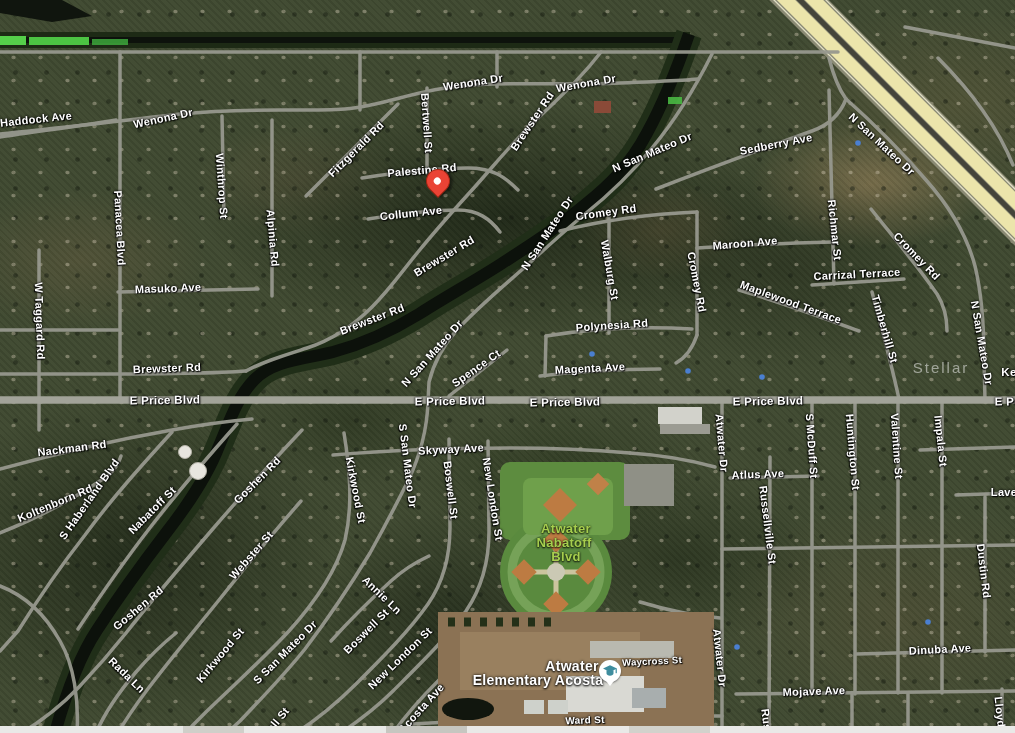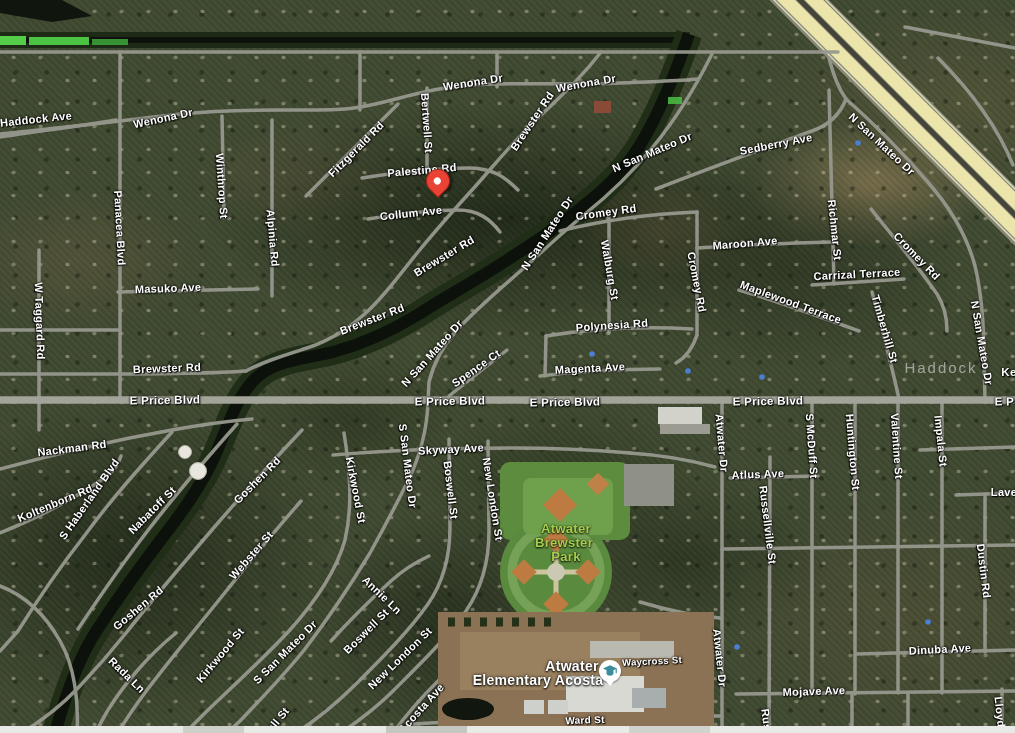--- a/index.html
+++ b/index.html
@@ -281,23 +281,23 @@
       <span class="lbl" style="left: 585px; top: 720px; font-size: 10px; transform: translate(-50%, -50%) rotate(-2deg);">Ward St</span>
       <span class="lbl" style="left: 814px; top: 691px; transform: translate(-50%, -50%) rotate(-2deg);">Mojave Ave</span>
       <span class="lbl" style="left: 940px; top: 649px; transform: translate(-50%, -50%) rotate(-3deg);">Dinuba Ave</span>
       <span class="lbl" style="left: 984px; top: 571px; transform: translate(-50%, -50%) rotate(83deg);">Dustin Rd</span>
       <span class="lbl" style="left: 1000px; top: 712px; transform: translate(-50%, -50%) rotate(84deg);">Lloyd</span>
       <span class="lbl" style="left: 1009px; top: 372px; font-size: 11.5px; transform: translate(-50%, -50%) rotate(0deg);">Ke</span>
       <span class="lbl" style="left: 1004px; top: 492px; transform: translate(-50%, -50%) rotate(0deg);">Lave</span>
       <span class="lbl school" style="left: 572px; top: 666px; font-size: 14px; transform: translate(-50%, -50%) rotate(0deg);">Atwater</span>
       <span class="lbl school" style="left: 538px; top: 680px; font-size: 14px; transform: translate(-50%, -50%) rotate(0deg);">Elementary Acosta</span>
       <span class="lbl park" style="left: 566px; top: 528px; font-size: 13px; transform: translate(-50%, -50%) rotate(0deg);">Atwater</span>
-      <span class="lbl park" style="left: 564px; top: 542px; font-size: 13px; transform: translate(-50%, -50%) rotate(0deg);">Brewster</span>
-      <span class="lbl park" style="left: 566px; top: 556px; font-size: 13px; transform: translate(-50%, -50%) rotate(0deg);">Park</span>
-      <span class="lbl watermark" style="left: 941px; top: 367px; font-size: 15px; transform: translate(-50%, -50%) rotate(0deg);">Haddock</span>
+      <span class="lbl park" style="left: 564px; top: 542px; font-size: 13px; transform: translate(-50%, -50%) rotate(0deg);">Nabatoff</span>
+      <span class="lbl park" style="left: 566px; top: 556px; font-size: 13px; transform: translate(-50%, -50%) rotate(0deg);">Blvd</span>
+      <span class="lbl watermark" style="left: 941px; top: 367px; font-size: 15px; transform: translate(-50%, -50%) rotate(0deg);">Stellar</span>
     </div>
 
   <div class="pin" id="pin" style="left: 437px; top: 196px;">
     <div class="pin-dot"></div>
   </div>
 
   <div class="poi" id="school-poi" style="left: 610px; top: 671px;">
     <svg width="22" height="22" viewBox="0 0 22 22">
       <path d="M11,5.2 L18,8.6 L11,12 L4,8.6 Z" fill="#3e8d9e"></path>
       <path d="M7.5,10.2 L14.5,10.2 L14.5,13.6 C14.5,14.8 13,15.7 11,15.7 C9,15.7 7.5,14.8 7.5,13.6 Z" fill="#3e8d9e"></path>

